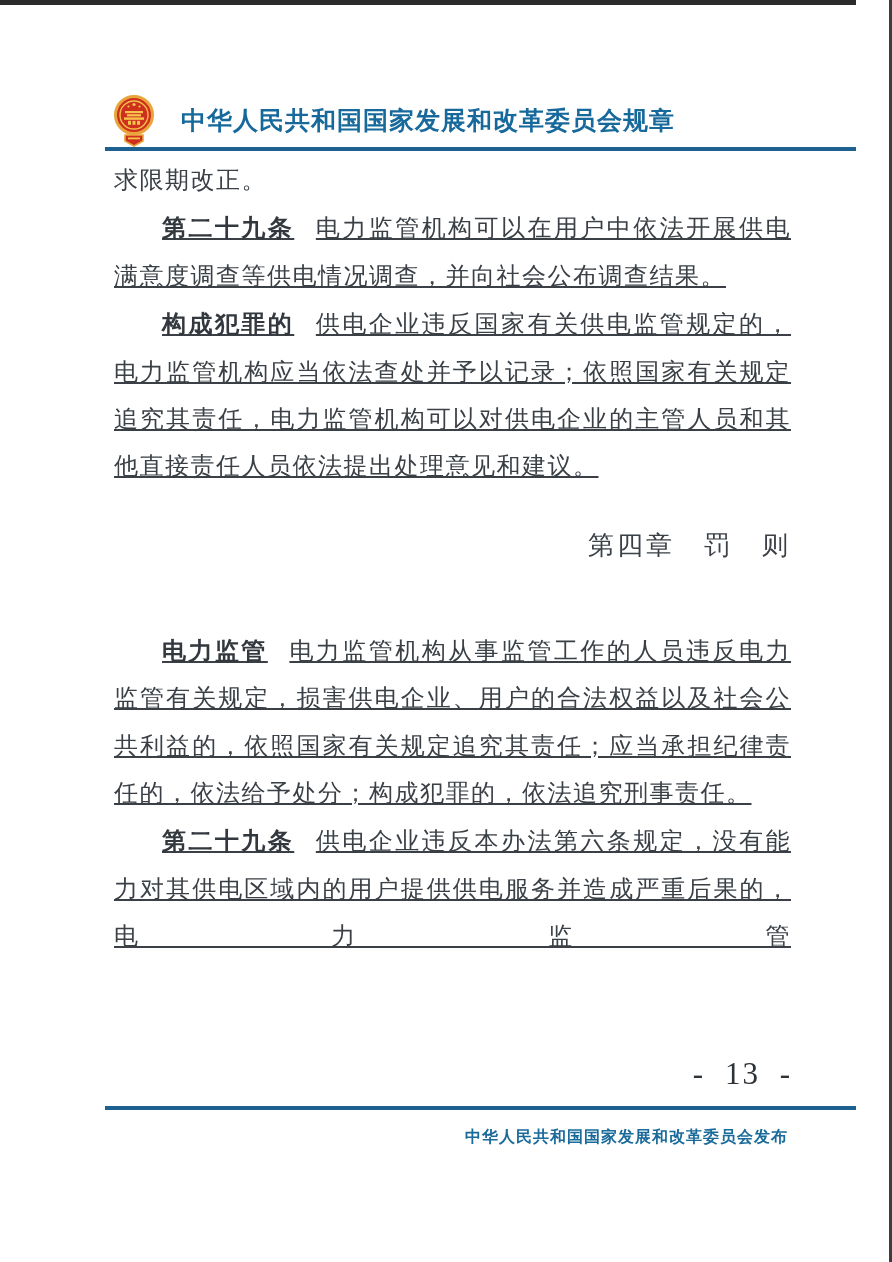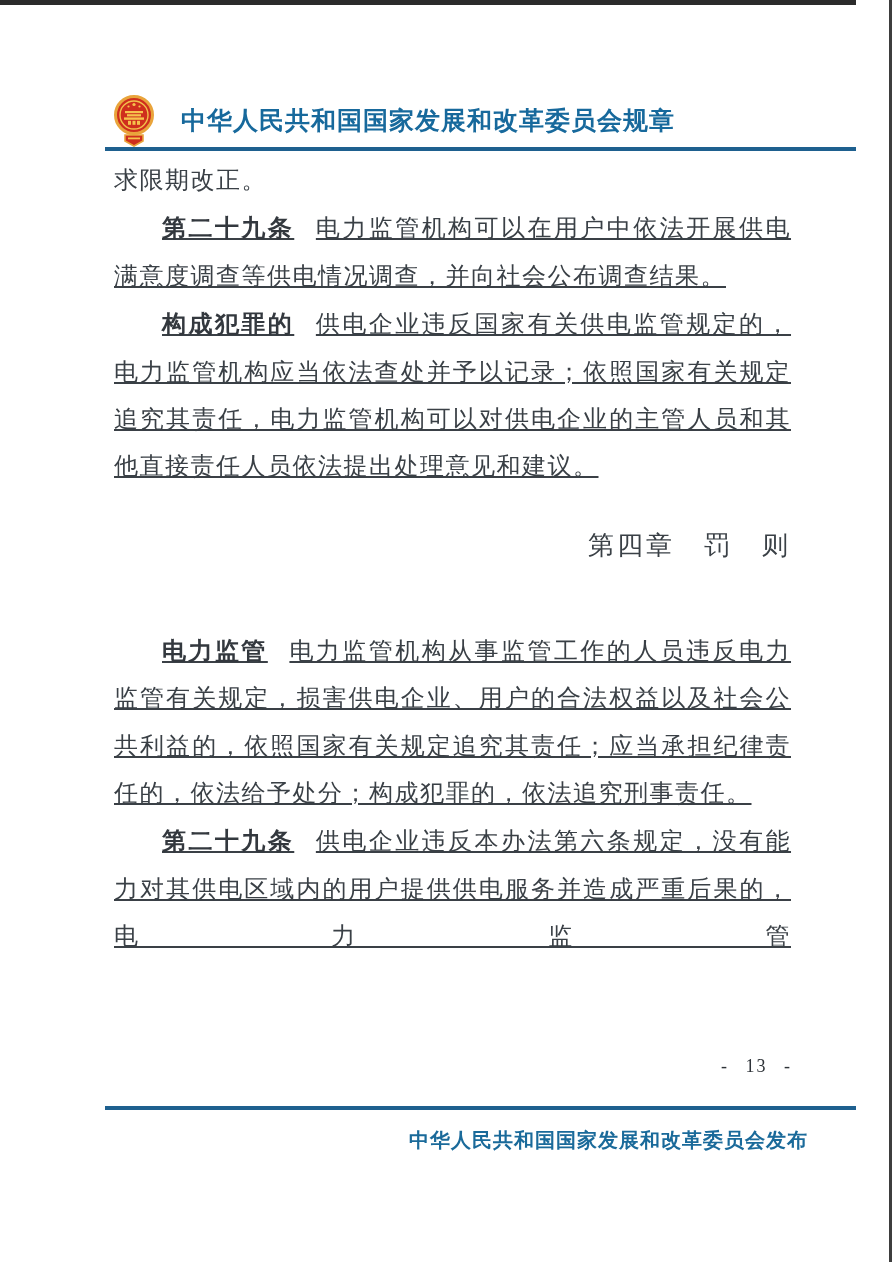--- a/index.html
+++ b/index.html
@@ -90,30 +90,30 @@
     color: #3a4046;
     letter-spacing: 3px;
     line-height: 40px;
   }
   
   .page-number {
     position: absolute;
     top: 1056px;
     right: 100px;
     font-family: "Liberation Serif", "DejaVu Serif", serif;
-    font-size: 18px;
+    font-size: 31px;
     color: #2e3338;
     word-spacing: 10px;
     letter-spacing: 2px;
   }
   .publisher {
     position: absolute;
     top: 1127px;
-    right: 84px;
-    font-size: 20px;
+    right: 104px;
+    font-size: 16px;
     font-weight: 700;
     color: #1a6a9a;
     letter-spacing: 1px;
     font-family: "Liberation Sans", sans-serif;
   }
 </style>
 </head>
 <body>
 
 <div class="page">

